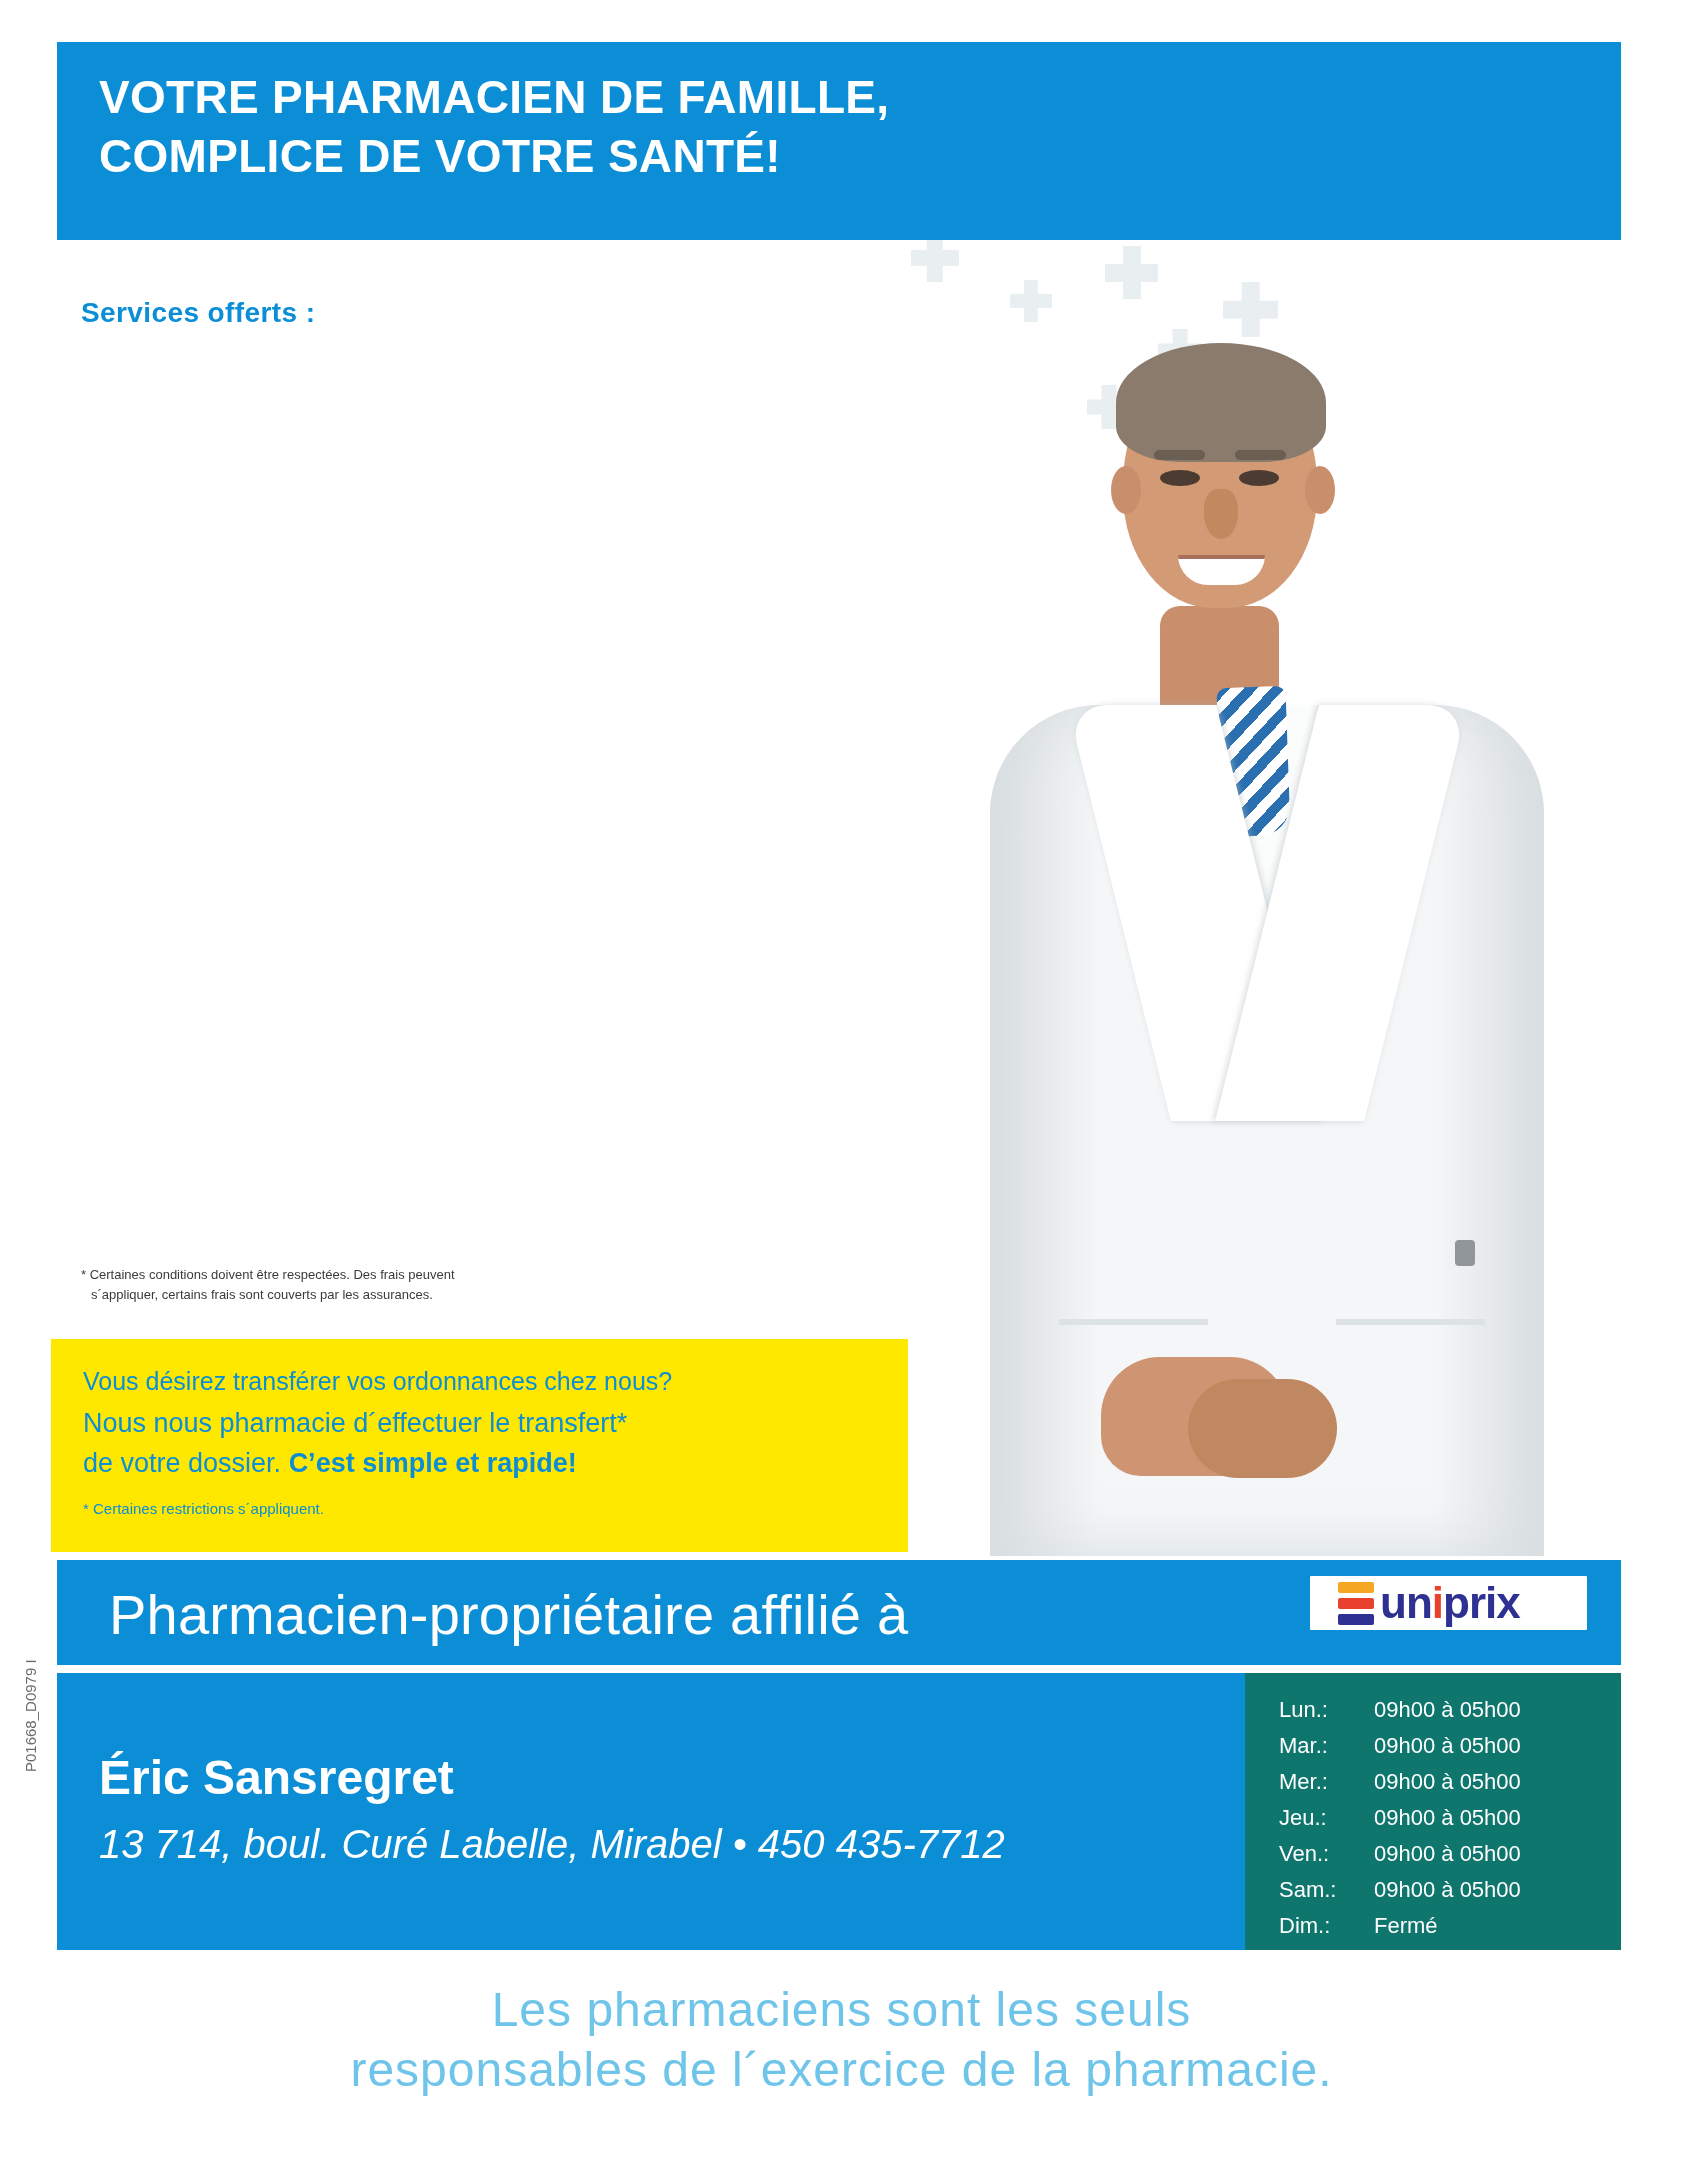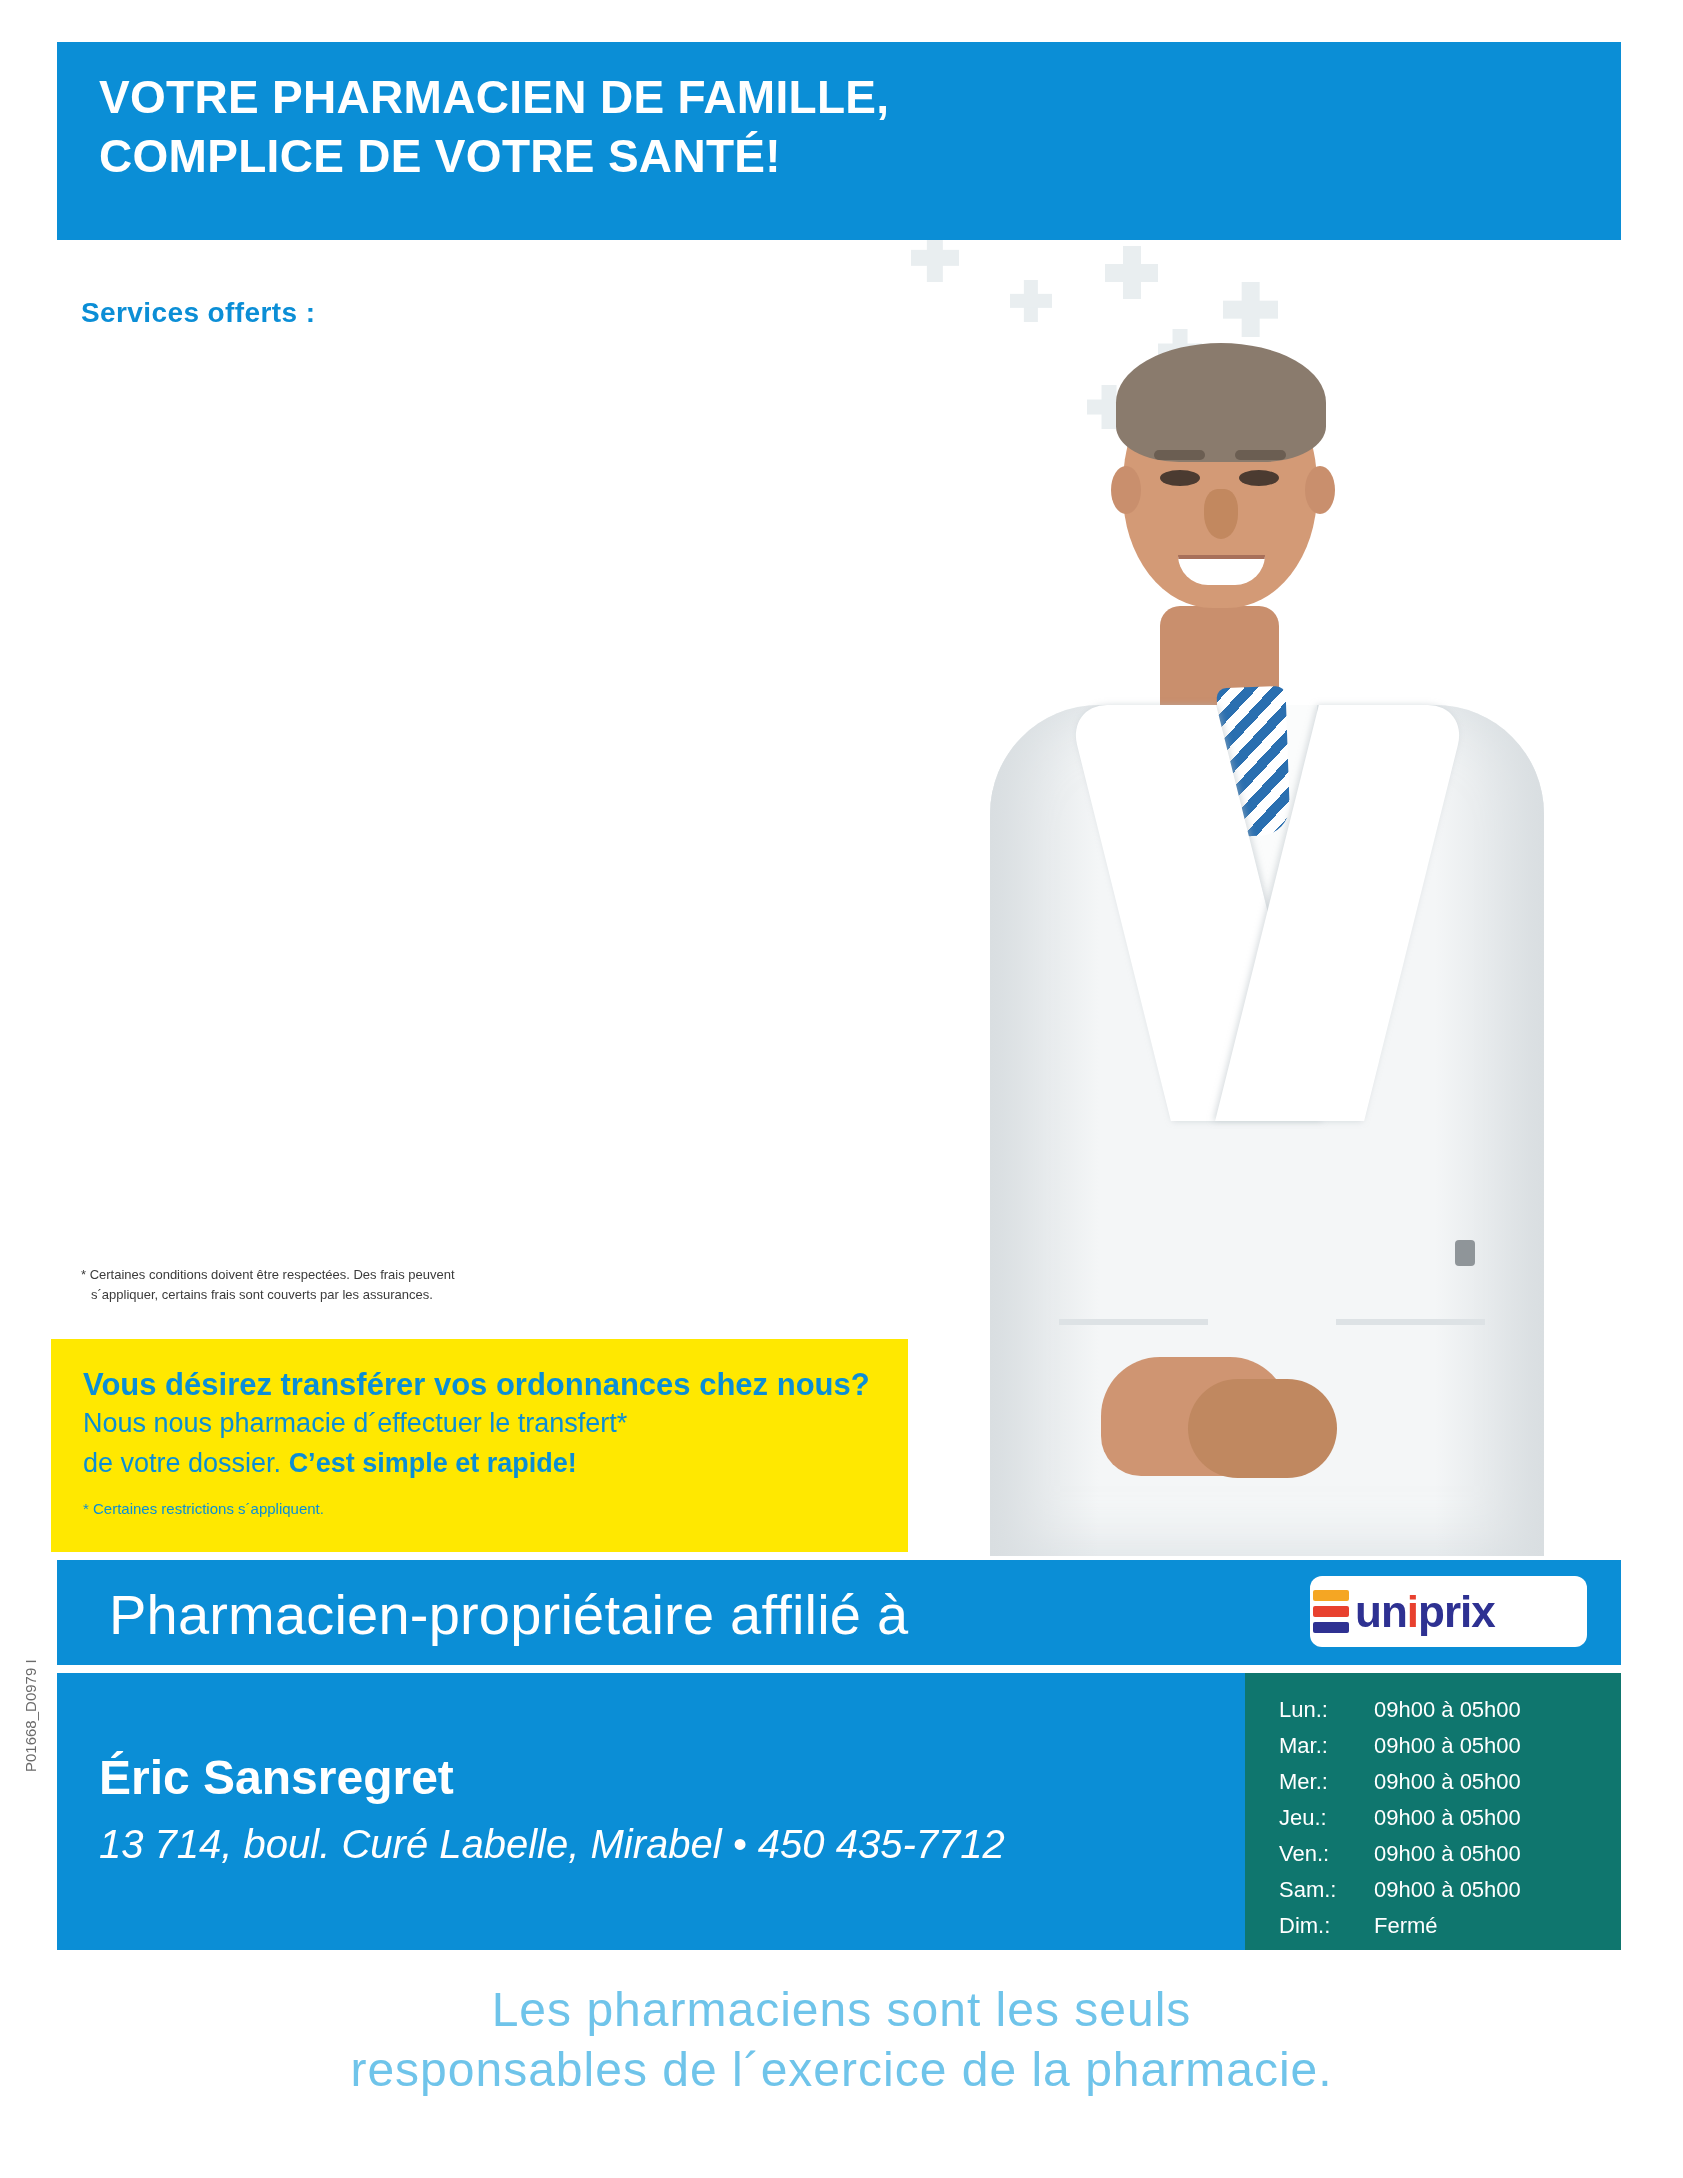--- a/index.html
+++ b/index.html
@@ -301,22 +301,22 @@
     top: 1339px;
     width: 857px;
     height: 213px;
     background: #ffe800;
   }
   .transfer-line1 {
     position: absolute;
     left: 32px;
     top: 28px;
     color: #0b8ed6;
-    font-size: 31px;
-    font-weight: bold;
+    font-size: 25px;
+    font-weight: normal;
   }
   .transfer-line2 {
     position: absolute;
     left: 32px;
     top: 69px;
     color: #0b8ed6;
     font-size: 27px;
   }
   .transfer-line3 {
     position: absolute;
@@ -349,26 +349,26 @@
     top: 22px;
     color: #ffffff;
     font-size: 56px;
     letter-spacing: 0.2px;
   }
   .uniprix-logo {
     position: absolute;
     right: 34px;
     top: 16px;
     width: 277px;
-    height: 71px;
+    height: 54px;
     background: #ffffff;
-    border-radius: 12px;
+    border-radius: 1px;
     display: flex;
     align-items: center;
-    padding-left: 3px;
+    padding-left: 28px;
     box-sizing: border-box;
   }
   .uniprix-bars {
     width: 36px;
     height: 46px;
     display: flex;
     flex-direction: column;
     justify-content: center;
     gap: 5px;
     margin-right: 6px;

